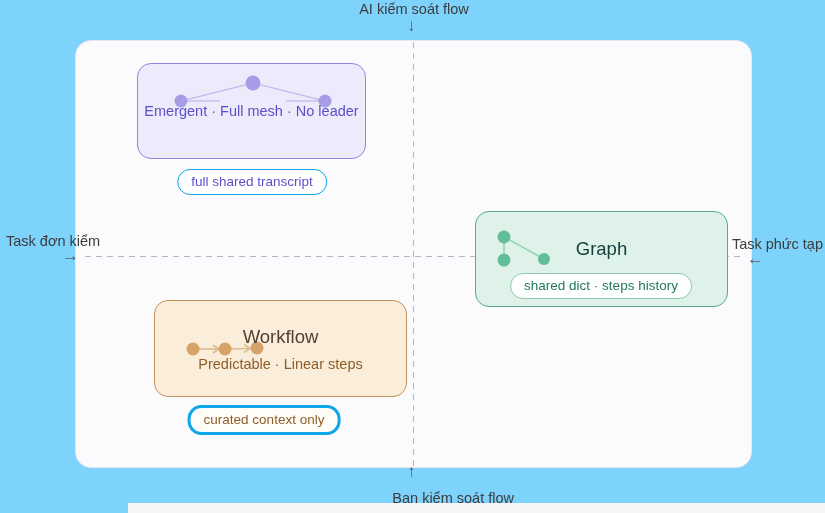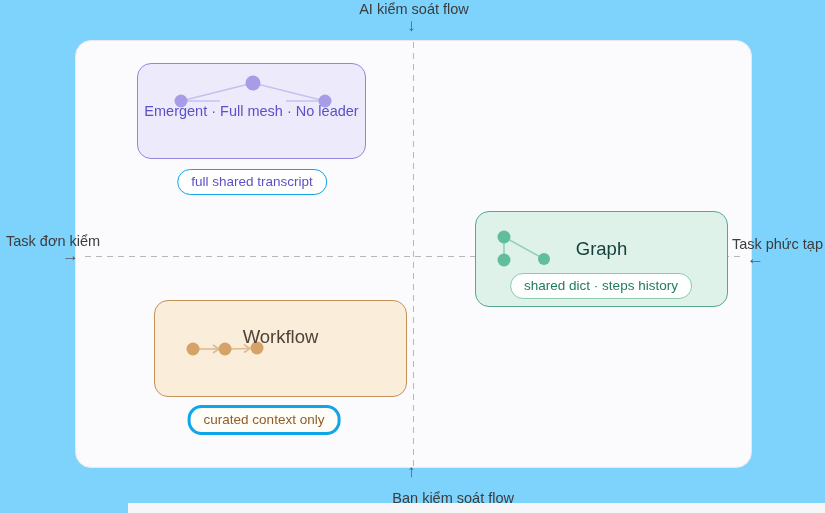--- a/index.html
+++ b/index.html
@@ -131,17 +131,18 @@
     <svg width="253" height="97" viewBox="0 0 253 97">
       <line x1="38" y1="48" x2="63" y2="48" stroke="#debb90" stroke-width="1.6"></line>
       <polyline points="58,44 64,48 58,52" fill="none" stroke="#debb90" stroke-width="1.6"></polyline>
       <line x1="76" y1="48" x2="93" y2="47.5" stroke="#debb90" stroke-width="1.6"></line>
       <polyline points="89,43.5 95,47.5 89,51.5" fill="none" stroke="#debb90" stroke-width="1.6"></polyline>
       <circle cx="38" cy="48" r="6.5" fill="#d5a268"></circle>
       <circle cx="70" cy="48" r="6.5" fill="#d5a268"></circle>
       <circle cx="102" cy="47" r="6.5" fill="#d5a268"></circle>
     </svg>
     <div class="card-title">Workflow</div>
+    <div class="card-subtitle">Predictable · Linear steps</div>
   </div>
   <div class="badge workflow-badge">curated context only</div>
 
   <div class="bottom-strip"></div>
 </div>
 
 </body></html>

